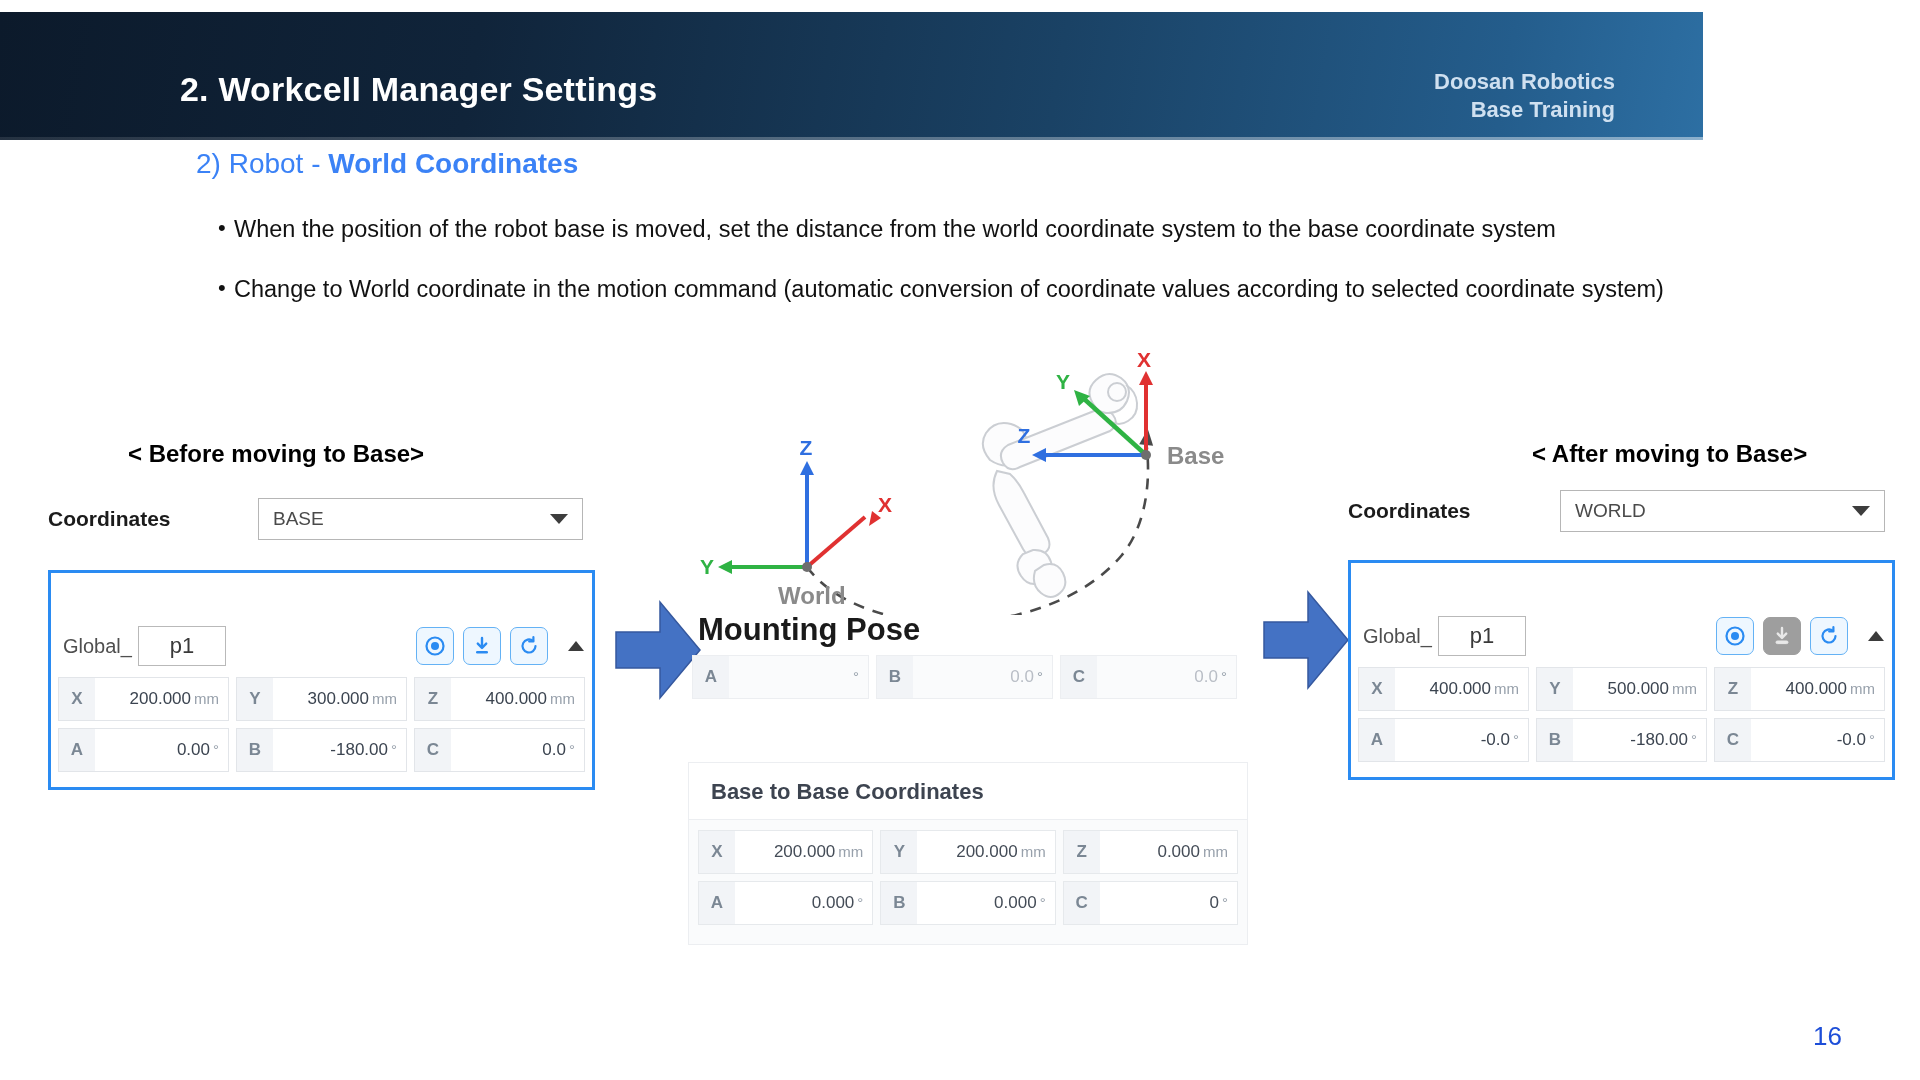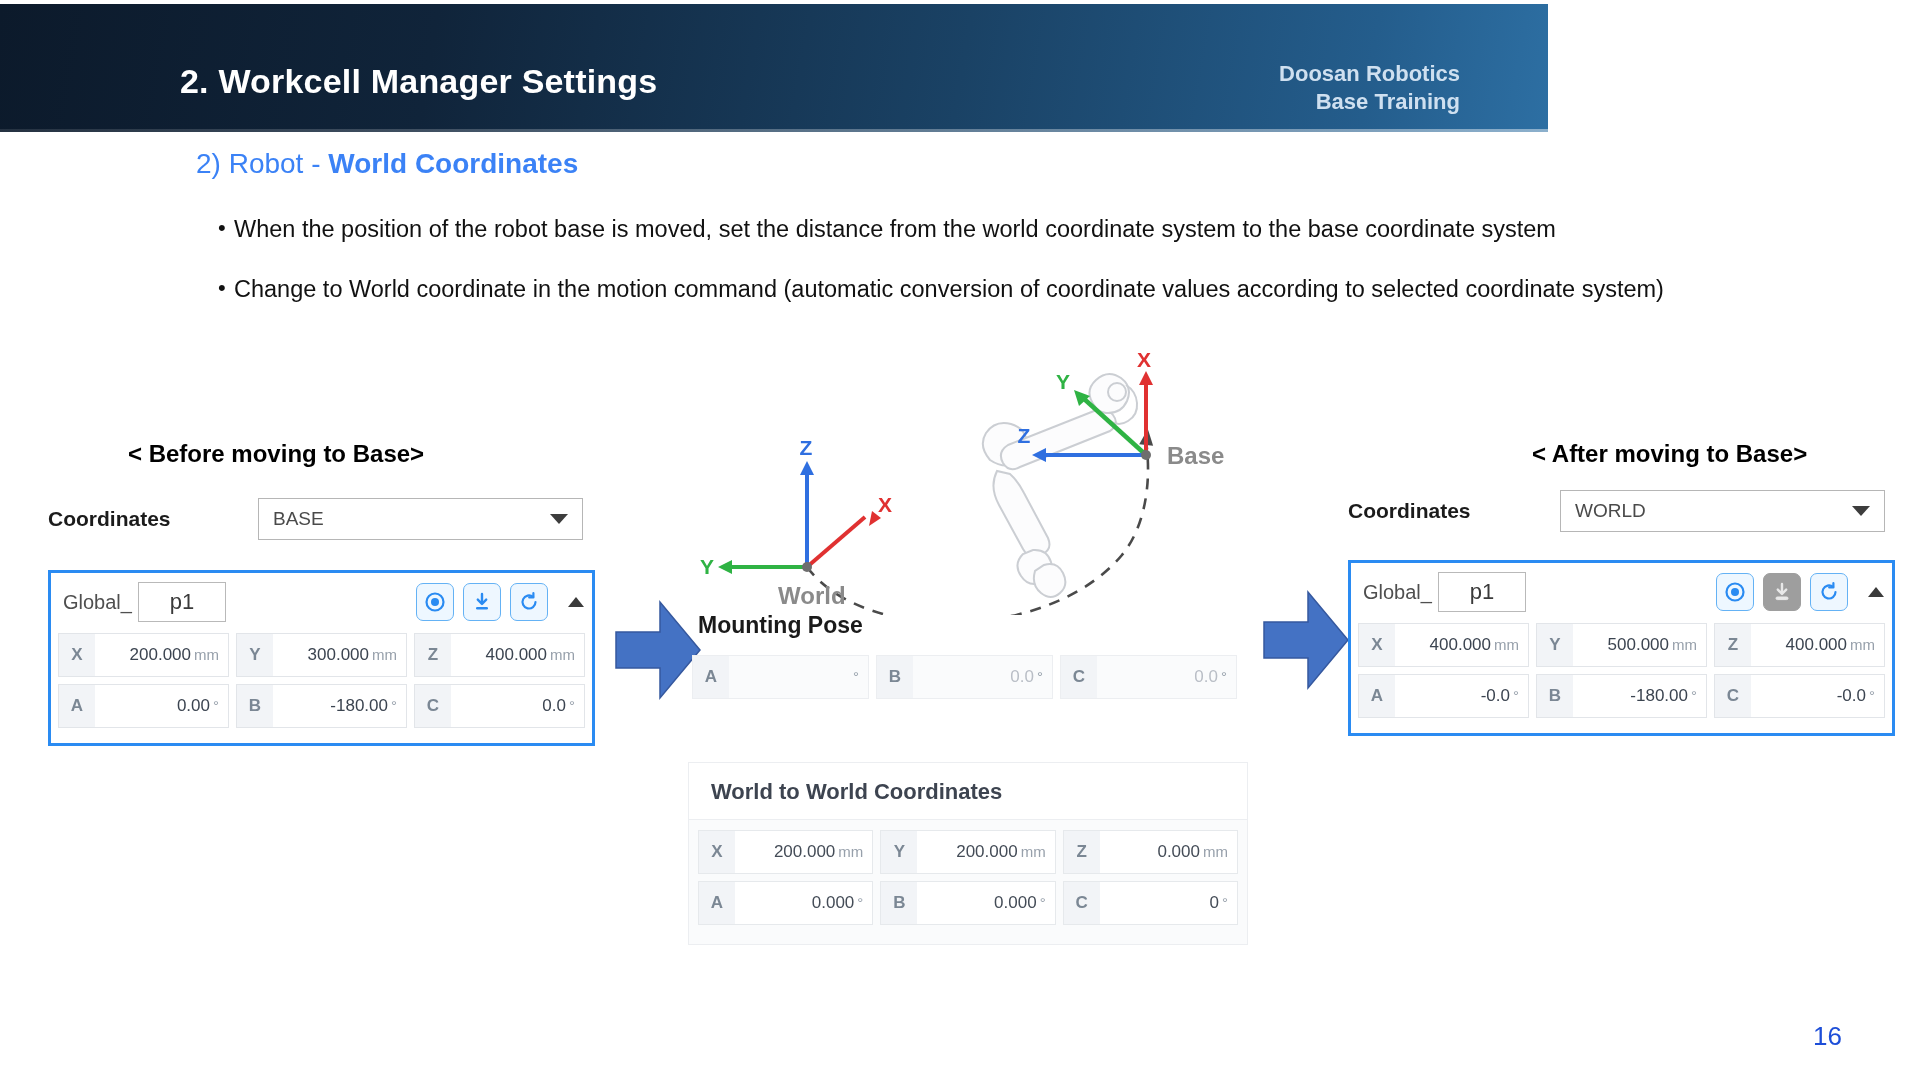--- a/index.html
+++ b/index.html
@@ -6,21 +6,21 @@
   html, body {
     width: 1920px; height: 1080px;
     background: #ffffff;
     font-family: "Liberation Sans", sans-serif;
     overflow: hidden;
   }
   .slide { position: relative; width: 1920px; height: 1080px; background: #fff; }
 
   
   .header {
-    position: absolute; left: 0; top: 4px; width: 1548px; height: 128px;
+    position: absolute; left: 0; top: 12px; width: 1703px; height: 128px;
     background: linear-gradient(100deg, #0c1a2b 0%, #10243a 28%, #1a4265 62%, #245d8c 88%, #2d6fa3 100%);
     overflow: hidden;
   }
   .header:after{
     content:""; position:absolute; left:0; right:0; bottom:0; height:3px;
     background: linear-gradient(90deg, rgba(255,255,255,.10), rgba(255,255,255,.45));
   }
   .header-title {
     position: absolute; left: 180px; top: 58px;
     color: #ffffff; font-size: 34px; font-weight: 400; letter-spacing: .2px;
@@ -74,21 +74,21 @@
   .coord-right { left: 1348px; top: 490px; }
   .coord-right .lbl { width: 212px; }
   .coord-right .select { width: 325px; height: 42px; }
 
   
   .panel {
     position: absolute; border: 3px solid #2a8bf2; background: #fff;
   }
   .panel-hd {
     display: flex; align-items: center; height: 58px; padding: 0 8px 0 12px;
-    background: #fff; position: relative;
+    background: #fff; position: relative; margin-top: 44px;
   }
   .panel-hd .glabel { font-size: 20px; color: #4f4f4f; margin-right: 6px; }
   .panel-hd .pname {
     border: 1px solid #b9b9b9; background: #fff; height: 40px; width: 88px;
     display: flex; align-items: center; justify-content: center;
     font-size: 22px; color: #3a3a3a;
   }
   .hd-btns { margin-left: auto; display: flex; align-items: center; gap: 9px; }
   .ibtn {
     width: 38px; height: 38px; border: 1px solid #64b2f5; border-radius: 7px;
@@ -117,21 +117,21 @@
     font-size: 17px; color: #3b4450; white-space: nowrap;
   }
   .cell .u { color: #97a0ab; font-size: 15px; margin-left: 3px; }
 
   .panel-left  { left: 48px;  top: 570px; width: 547px; }
   .panel-right { left: 1348px; top: 560px; width: 547px; }
 
   
   .mp-title {
     position: absolute; left: 698px; top: 612px;
-    font-size: 23px; font-weight: 700; color: #1a1a1a;
+    font-size: 31px; font-weight: 700; color: #1a1a1a;
   }
   .plain-grid { position: absolute; }
   .plain-grid .cell { background: #fafbfc; border-color: #eceef1; }
   .plain-grid .cell .v { color: #b9bec6; }
   .mp-grid { left: 692px; top: 655px; width: 545px; }
 
   .wtb {
     position: absolute; left: 688px; top: 762px; width: 560px;
     background: #fafbfc; border: 1px solid #eceef1;
   }
@@ -330,21 +330,21 @@
         <span class="v"><span>0.0</span><span class="u">°</span></span>
       </div>
       <div class="cell">
         <span class="k">C</span>
         <span class="v"><span>0.0</span><span class="u">°</span></span>
       </div>
     </div>
   </div>
 
   <div class="wtb">
-    <div class="wtb-hd">World to World Coordinates</div>
+    <div class="wtb-hd">Base to Base Coordinates</div>
     <div class="grid">
       <div class="grid-row">
         <div class="cell">
           <span class="k">X</span>
           <span class="v"><span>200.000</span><span class="u">mm</span></span>
         </div>
         <div class="cell">
           <span class="k">Y</span>
           <span class="v"><span>200.000</span><span class="u">mm</span></span>
         </div>

